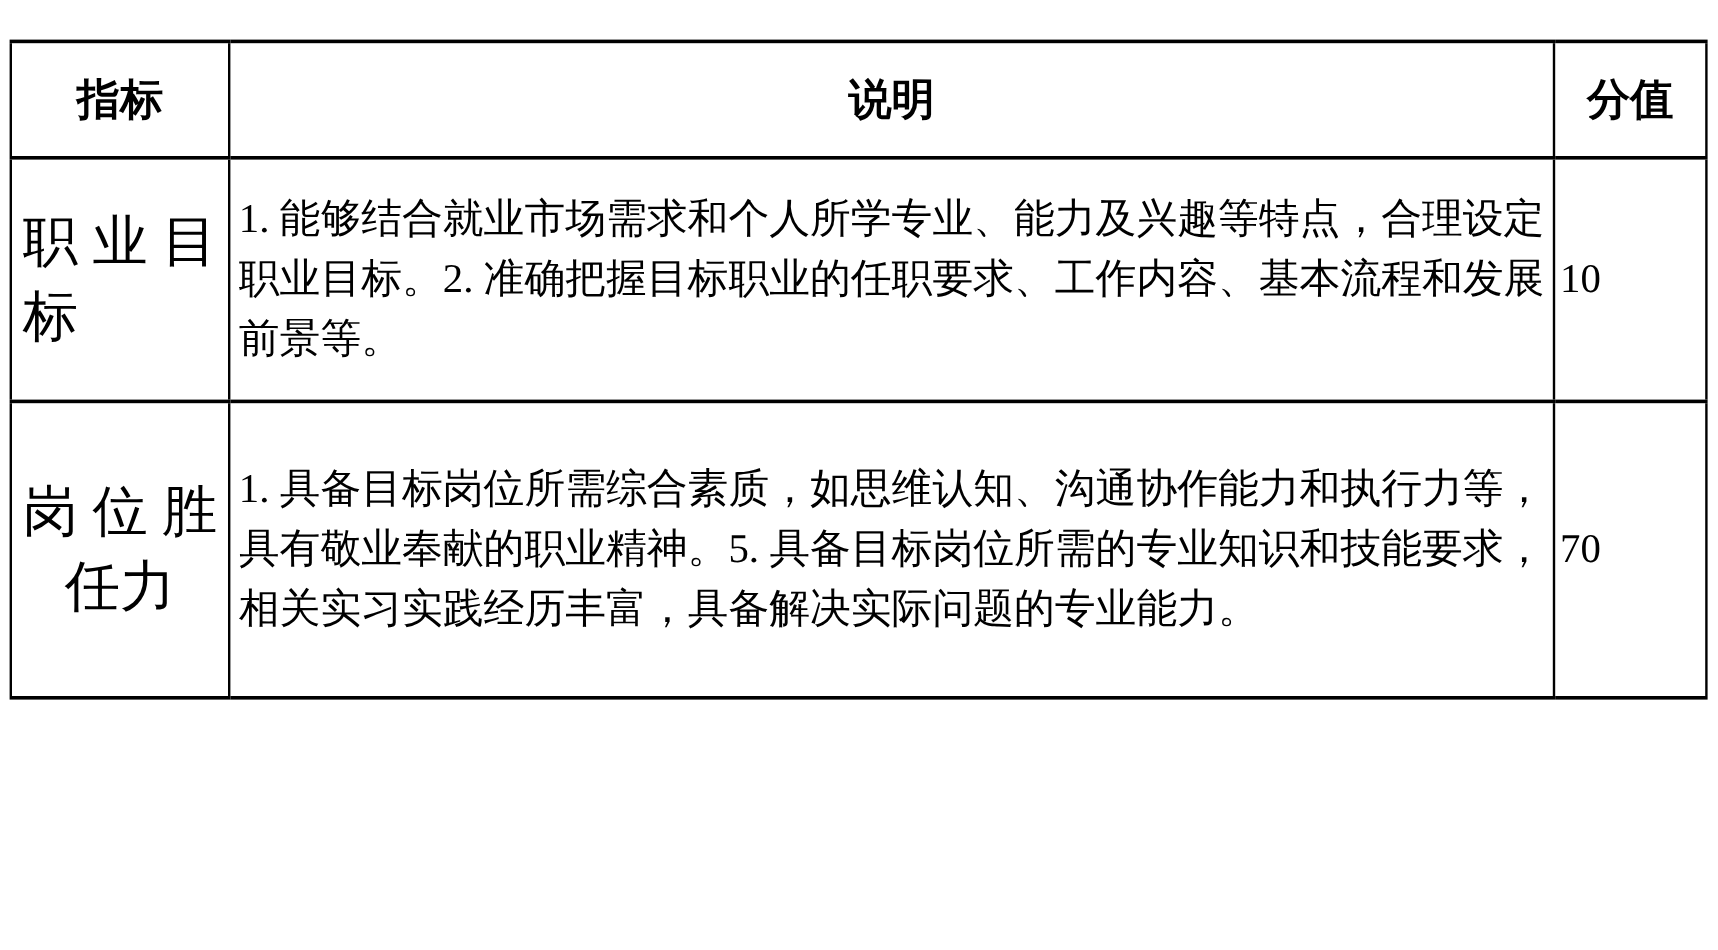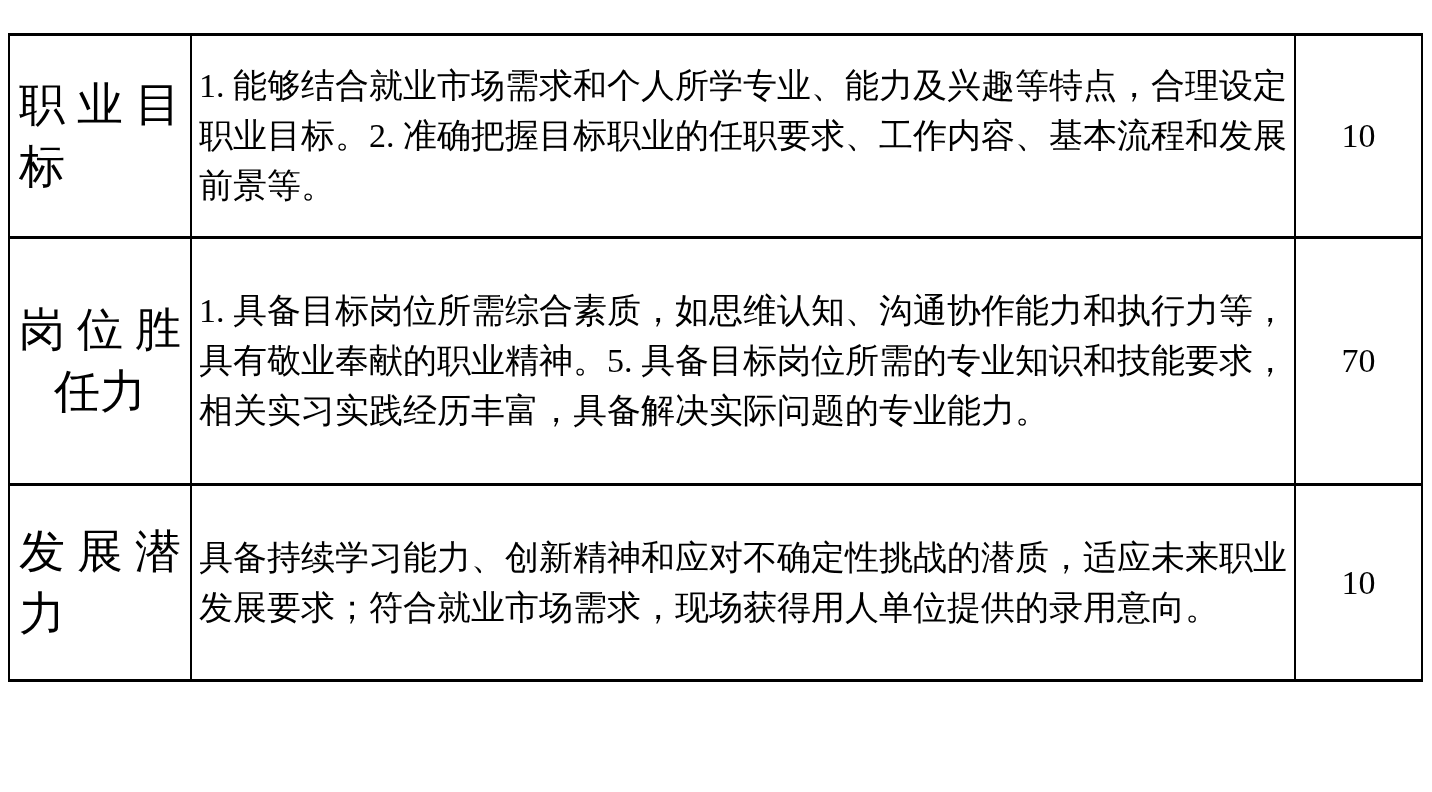--- a/index.html
+++ b/index.html
@@ -61,45 +61,44 @@
   td.desc-cell {
     font-size: 34px;
     line-height: 50px;
     padding: 2px 7px;
     text-align: justify;
     text-justify: inter-character;
   }
 
   td.score-cell {
     font-size: 34px;
-    text-align: center;
     padding: 0 4px;
   }
 </style>
 </head>
 <body>
 
 <div class="table-wrap">
   <table class="rubric">
     <colgroup>
       <col class="c-indicator">
       <col class="c-description">
       <col class="c-score">
     </colgroup>
     <tbody>
+      <tr class="header-row">
+        <th>指标</th>
+        <th>说明</th>
+        <th>分值</th>
+      </tr>
       <tr class="row-1">
         <td class="indicator-cell">职业目标</td>
         <td class="desc-cell">1. 能够结合就业市场需求和个人所学专业、能力及兴趣等特点，合理设定职业目标。2. 准确把握目标职业的任职要求、工作内容、基本流程和发展前景等。</td>
         <td class="score-cell">10</td>
       </tr>
       <tr class="row-2">
         <td class="indicator-cell center-last">岗位胜任力</td>
         <td class="desc-cell">1. 具备目标岗位所需综合素质，如思维认知、沟通协作能力和执行力等，具有敬业奉献的职业精神。5. 具备目标岗位所需的专业知识和技能要求，相关实习实践经历丰富，具备解决实际问题的专业能力。</td>
         <td class="score-cell">70</td>
       </tr>
-      <tr class="row-3">
-        <td class="indicator-cell">发展潜力</td>
-        <td class="desc-cell">具备持续学习能力、创新精神和应对不确定性挑战的潜质，适应未来职业发展要求；符合就业市场需求，现场获得用人单位提供的录用意向。</td>
-        <td class="score-cell">10</td>
-      </tr>
     </tbody>
   </table>
 </div>
 
 </body></html>

